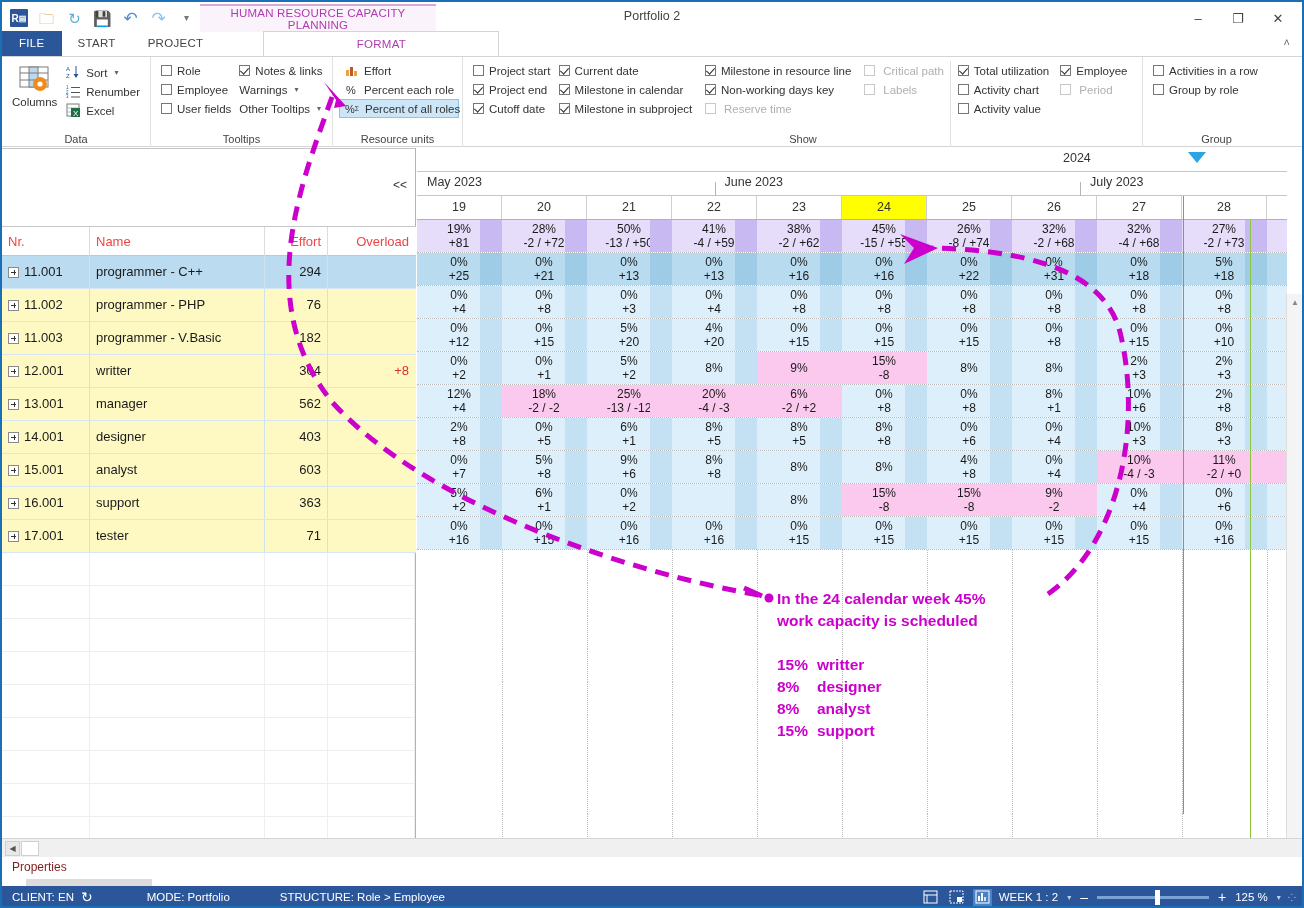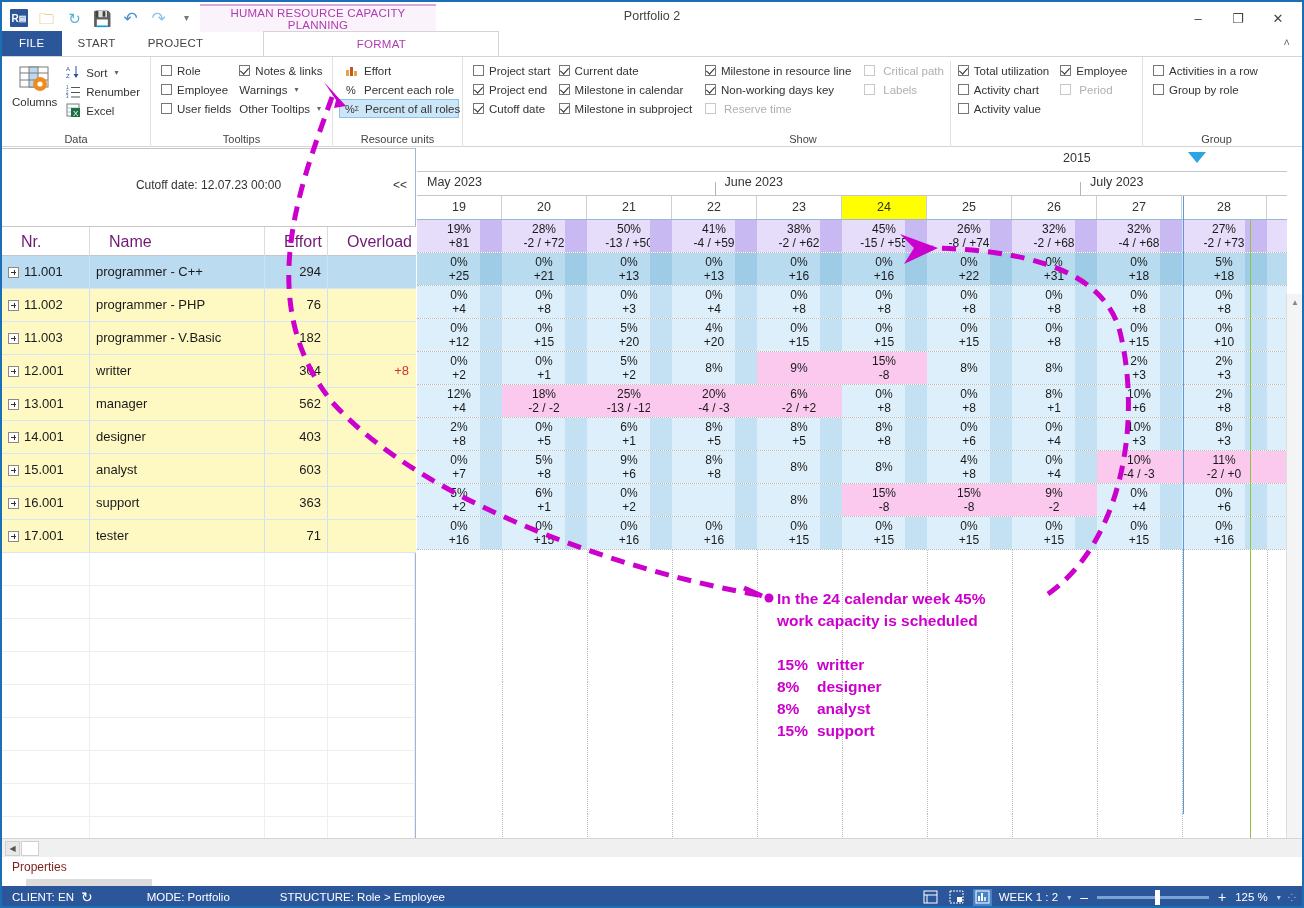--- a/index.html
+++ b/index.html
@@ -106,21 +106,21 @@
   }
   .cutoff { position:absolute; left:0; right:0; top:30px; text-align:center; font-size:12px; color:#333; }
   .collapse-btn { position:absolute; right:8px; top:30px; font-size:12px; color:#333; }
   .lefttop-sep { position:absolute; left:0; right:0; top:0; height:1px; background:#c6c6c6; }
 
   .thead {
     position:absolute; left:0; top:78px; width:414px; height:30px;
     background:#fff; border-top:1px solid #c6c6c6; border-bottom:1px solid #c6c6c6;
     display:flex;
   }
-  .th { height:29px; line-height:29px; font-size:16px; color:#701a75; border-right:1px solid #dcdcdc; padding:0 19px; }
+  .th { height:29px; line-height:29px; font-size:13px; color:#ef4444; border-right:1px solid #dcdcdc; padding:0 6px; }
   .th.nr { width:88px; }
   .th.name { width:175px; }
   .th.effort { width:63px; text-align:right; }
   .th.overload { width:87px; text-align:right; border-right:none; }
 
   .trows { position:absolute; left:0; top:108px; width:414px; }
   .trow { display:flex; height:33px; background:#fef9c3; border-bottom:1px solid #d6e7f3; }
   .trow.sel { background:#bbdcf0; }
   .td { height:32px; line-height:32px; font-size:13px; color:#1a1a1a; border-right:1px solid #cfe2ef; padding:0 6px; }
   .td.nr { width:88px; display:flex; align-items:center; gap:5px; }
@@ -450,21 +450,20 @@
       </div>
       <div class="rgroup-label">Group</div>
     </div>
 
   </div>
 
   <div class="main">
 
     <div class="lefttop">
       <div class="lefttop-sep"></div>
-      <div class="cutoff">Cutoff date: 12.07.23 00:00</div>
       <div class="collapse-btn">&lt;&lt;</div>
     </div>
 
     <div class="thead">
       <div class="th nr">Nr.</div>
       <div class="th name">Name</div>
       <div class="th effort">Effort</div>
       <div class="th overload">Overload</div>
     </div>
 
@@ -604,21 +603,21 @@
         <div class="bl">
           <i style="width: 88px;"></i>
           <i style="width: 175px;"></i>
           <i style="width: 63px;"></i>
           <i style="width: 87px;"></i>
         </div>
       </div>
 
     <div class="gantt">
       <div class="g-yearrow">
-        <div class="g-year" style="left:646px">2015</div>
+        <div class="g-year" style="left:646px">2024</div>
         <div class="todaymark" style="left:771px"></div>
       </div>
       <div class="g-monthrow" id="month-row">
           <div class="g-month" style="left: 10px;">May 2023</div>
           <div class="g-month" style="left: 307.5px;">June 2023</div>
           <div class="g-msep" style="left: 297.5px;"></div>
           <div class="g-month" style="left: 673px;">July 2023</div>
           <div class="g-msep" style="left: 663px;"></div>
         </div>
       <div class="g-weekrow" id="week-row">

